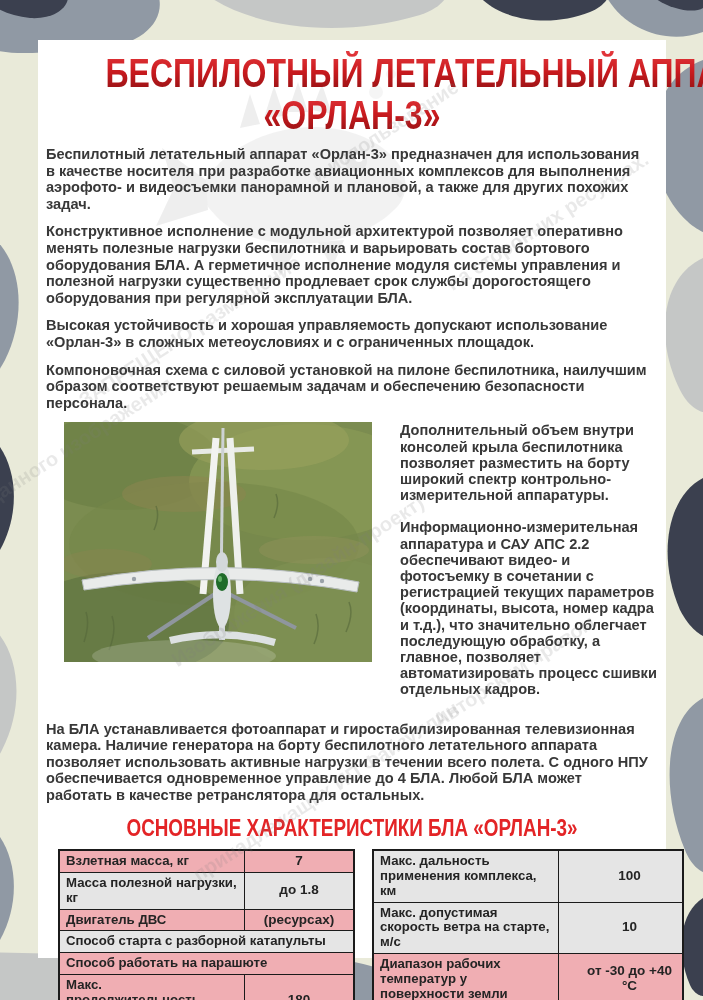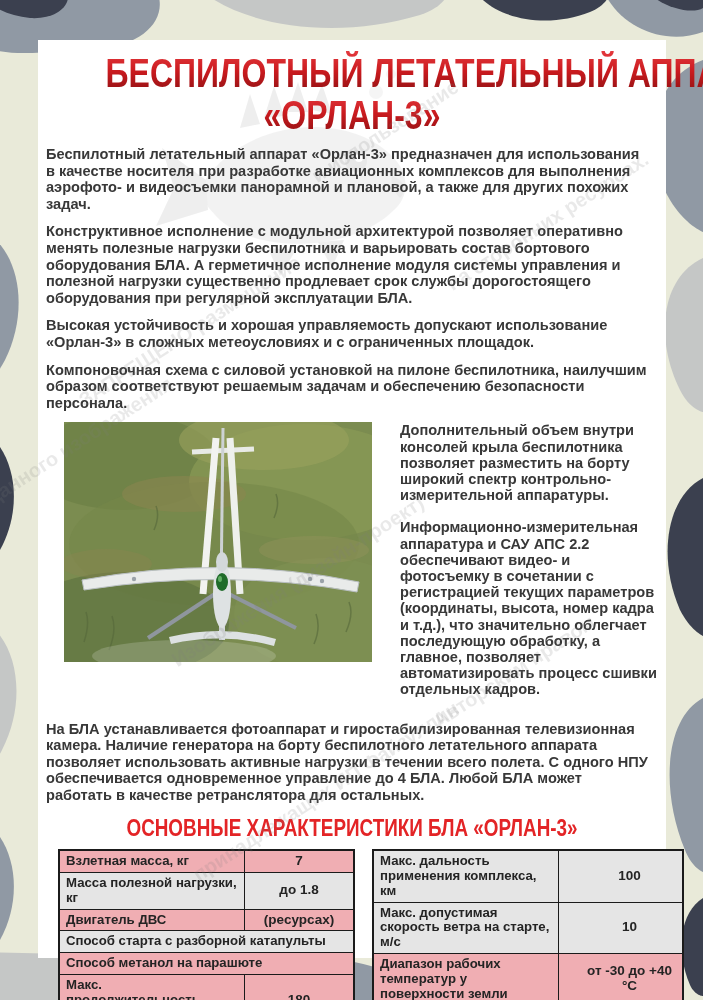--- a/index.html
+++ b/index.html
@@ -166,21 +166,21 @@
             <td class="val">до 1.8</td>
           </tr>
           <tr class="pink">
             <td class="lbl">Двигатель ДВС</td>
             <td class="val">(ресурсах)</td>
           </tr>
           <tr class="yellow">
             <td class="lbl" colspan="2">Способ старта с разборной катапульты</td>
           </tr>
           <tr class="pink">
-            <td class="lbl" colspan="2">Способ метанол на парашюте</td>
+            <td class="lbl" colspan="2">Способ работать на парашюте</td>
           </tr>
           <tr class="pink">
             <td class="lbl">Макс. продолжительность полета, мин</td>
             <td class="val">180</td>
           </tr>
         </tbody>
       </table>
 
       <table class="spec t-right">
         <tbody>

